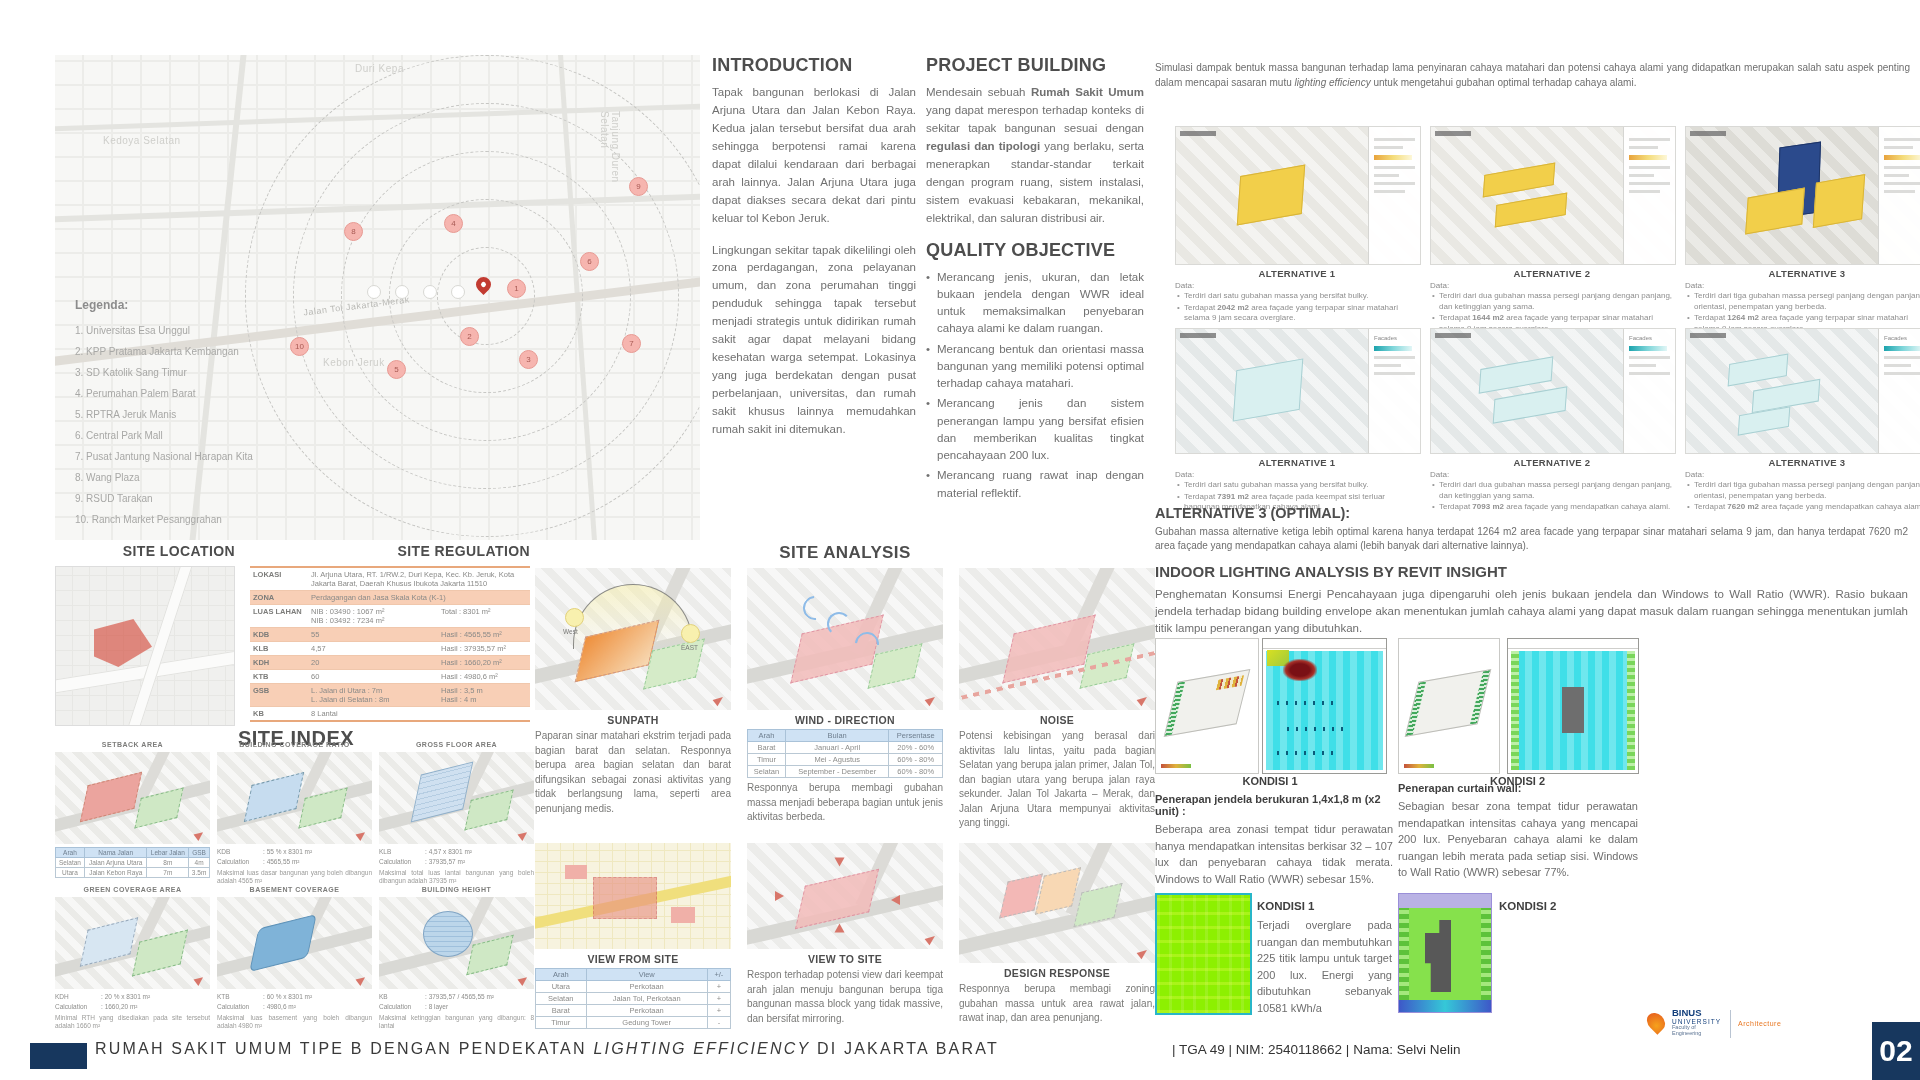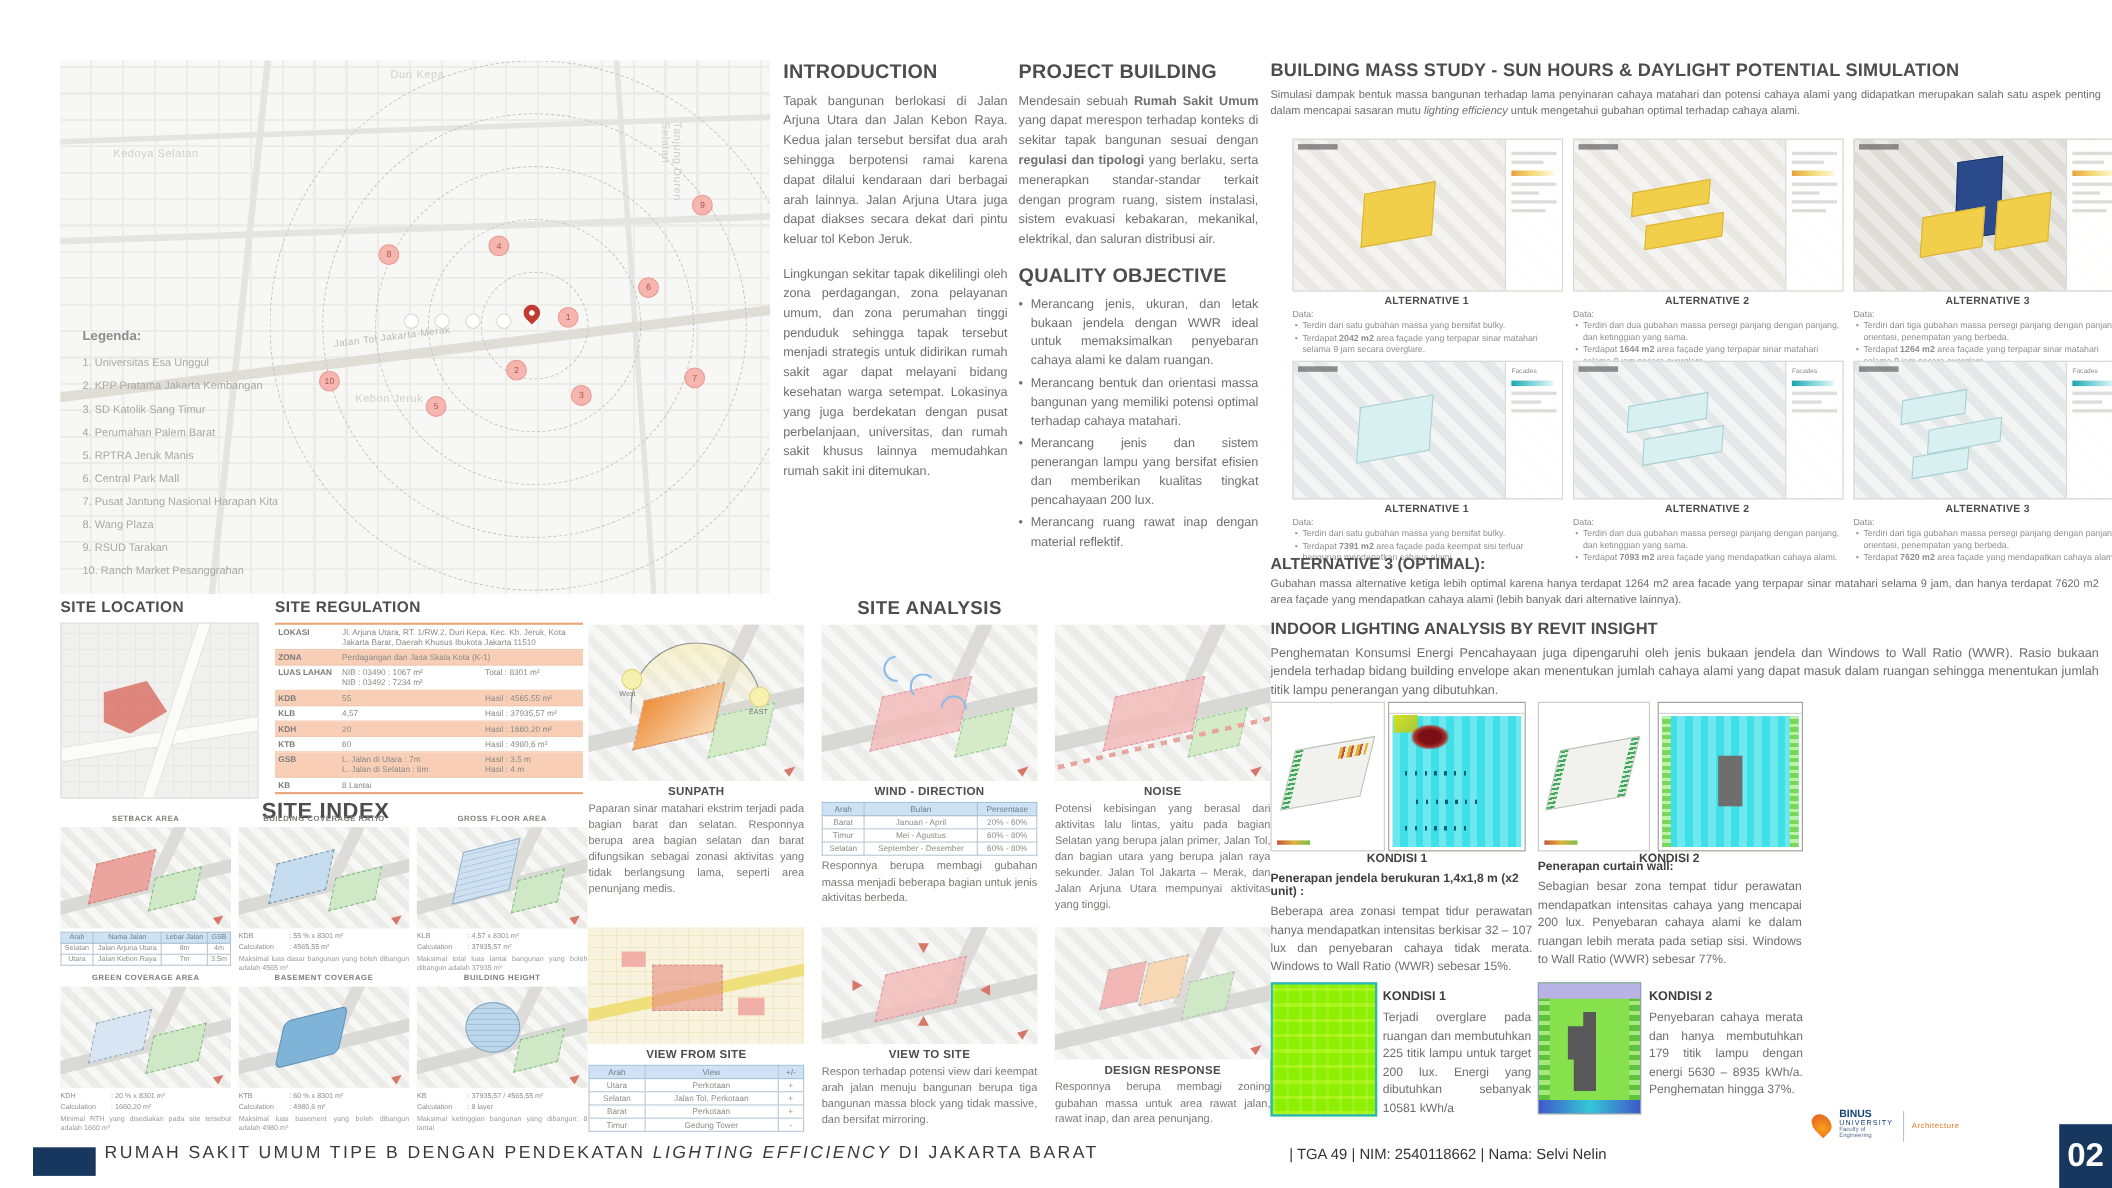--- a/index.html
+++ b/index.html
@@ -84,21 +84,21 @@
      repeating-linear-gradient(90deg,rgba(170,240,60,.5) 0 3px,transparent 3px 12px),#8df001;}
   .heat2{position:absolute;border:1px solid #9a8fd8;background:#86e14c;overflow:hidden;}
   .heat2 .lav{position:absolute;left:0;right:0;top:0;height:14px;background:#b9b2e4;}
   .heat2 .core2{position:absolute;left:26px;top:26px;width:26px;height:72px;background:#585858;clip-path:polygon(0 18%,55% 18%,55% 0,100% 0,100% 100%,22% 100%,22% 60%,0 60%);}
   .heat2 .bstrip{position:absolute;left:0;right:0;bottom:0;height:12px;background:linear-gradient(90deg,#3e58c8,#35c8d8,#3e58c8);}
   .heat2 .sgreen{position:absolute;top:14px;bottom:12px;width:10px;background:repeating-linear-gradient(0deg,#5ec23a 0 5px,#a5e87c 5px 9px);}
   .res-title{font-size:11.5px;font-weight:bold;color:#3f3f3f;margin-bottom:5px;}
   
   #sitloc{left:55px;top:543px;width:180px;}
   #sitreg{left:250px;top:543px;width:280px;}
-  .h-mid{font-size:14px;text-align:left;letter-spacing:.4px;}
+  .h-mid{font-size:14px;text-align:right;letter-spacing:.4px;}
   .loc-img{position:relative;margin-top:7px;width:178px;height:158px;border:1px solid #ddd;overflow:hidden;
      background:repeating-linear-gradient(0deg,transparent 0 14px,#e7e7e4 14px 15px),
                 repeating-linear-gradient(90deg,transparent 0 16px,#e7e7e4 16px 17px),#f0f0ee;}
   .loc-road{position:absolute;background:#fbfbfa;border:1px solid #e2e2df;}
   .loc-site{position:absolute;left:38px;top:52px;width:58px;height:48px;background:#d65446;opacity:.68;
             clip-path:polygon(0 22%,68% 0,100% 58%,42% 100%,0 78%);}
   .reg-table{margin-top:7px;width:280px;border-top:2px solid #e8a87c;border-bottom:2px solid #e8a87c;font-size:7.5px;color:#8a8a88;}
   .reg-row{display:flex;border-bottom:1px solid #f0c7ac;padding:2px 3px;align-items:flex-start;}
   .reg-row:last-child{border-bottom:none;}
   .reg-row.alt{background:#f8cfb6;}
@@ -235,21 +235,20 @@
     <h2 class="sec-title h-big" style="margin-top:12px;">QUALITY OBJECTIVE</h2>
     <ul class="qo-list">
       <li>Merancang jenis, ukuran, dan letak bukaan jendela dengan WWR ideal untuk memaksimalkan penyebaran cahaya alami ke dalam ruangan.</li>
       <li>Merancang bentuk dan orientasi massa bangunan yang memiliki potensi optimal terhadap cahaya matahari.</li>
       <li>Merancang jenis dan sistem penerangan lampu yang bersifat efisien dan memberikan kualitas tingkat pencahayaan 200 lux.</li>
       <li>Merancang ruang rawat inap dengan material reflektif.</li>
     </ul>
   </div>
 
   <div id="right" class="abs">
-    <h2 class="sec-title bm-title">BUILDING MASS STUDY - SUN HOURS &amp; DAYLIGHT POTENTIAL SIMULATION</h2>
     <p class="bm-intro just"><span>Simulasi dampak bentuk massa bangunan terhadap lama penyinaran cahaya matahari dan potensi cahaya alami yang didapatkan merupakan salah satu aspek penting dalam mencapai sasaran mutu </span><span class="i">lighting efficiency</span><span> untuk mengetahui gubahan optimal terhadap cahaya alami.</span></p>
 
     <div class="sim-card" style="left:0;top:71px;">
       <div class="sim-img">
         <div class="sim-tag"></div>
         <div class="mass" style="left:62px;top:44px;width:64px;height:46px;"></div>
         <div class="sim-legend">
           <div class="lg-line"></div>
             <div class="lg-line" style="width:70%;"></div>
             <div class="lg-bar-sun"></div>
@@ -453,21 +452,20 @@
     </div>
     <div class="heat2" style="left:243px;top:838px;width:92px;height:118px;">
       <div class="lav"></div>
       <div class="sgreen" style="left:0;"></div>
       <div class="sgreen" style="right:0;"></div>
       <div class="core2"></div>
       <div class="bstrip"></div>
     </div>
     <div class="abs" style="left:344px;top:845px;width:140px;">
       <div class="res-title">KONDISI 2</div>
-      <p class="k-txt just">Penyebaran cahaya merata dan hanya membutuhkan 179 titik lampu dengan energi 5630 – 8935 kWh/a. Penghematan hingga 37%.</p>
     </div>
   </div>
 
   <div id="sitloc" class="abs">
     <h3 class="sec-title h-mid">SITE LOCATION</h3>
     <div class="loc-img">
       <div class="loc-road" style="left:-10%;top:62%;width:120%;height:12px;transform:rotate(-9deg);"></div>
       <div class="loc-road" style="left:55%;top:-10%;width:10px;height:120%;transform:rotate(18deg);"></div>
       <div class="loc-site"></div>
     </div>

